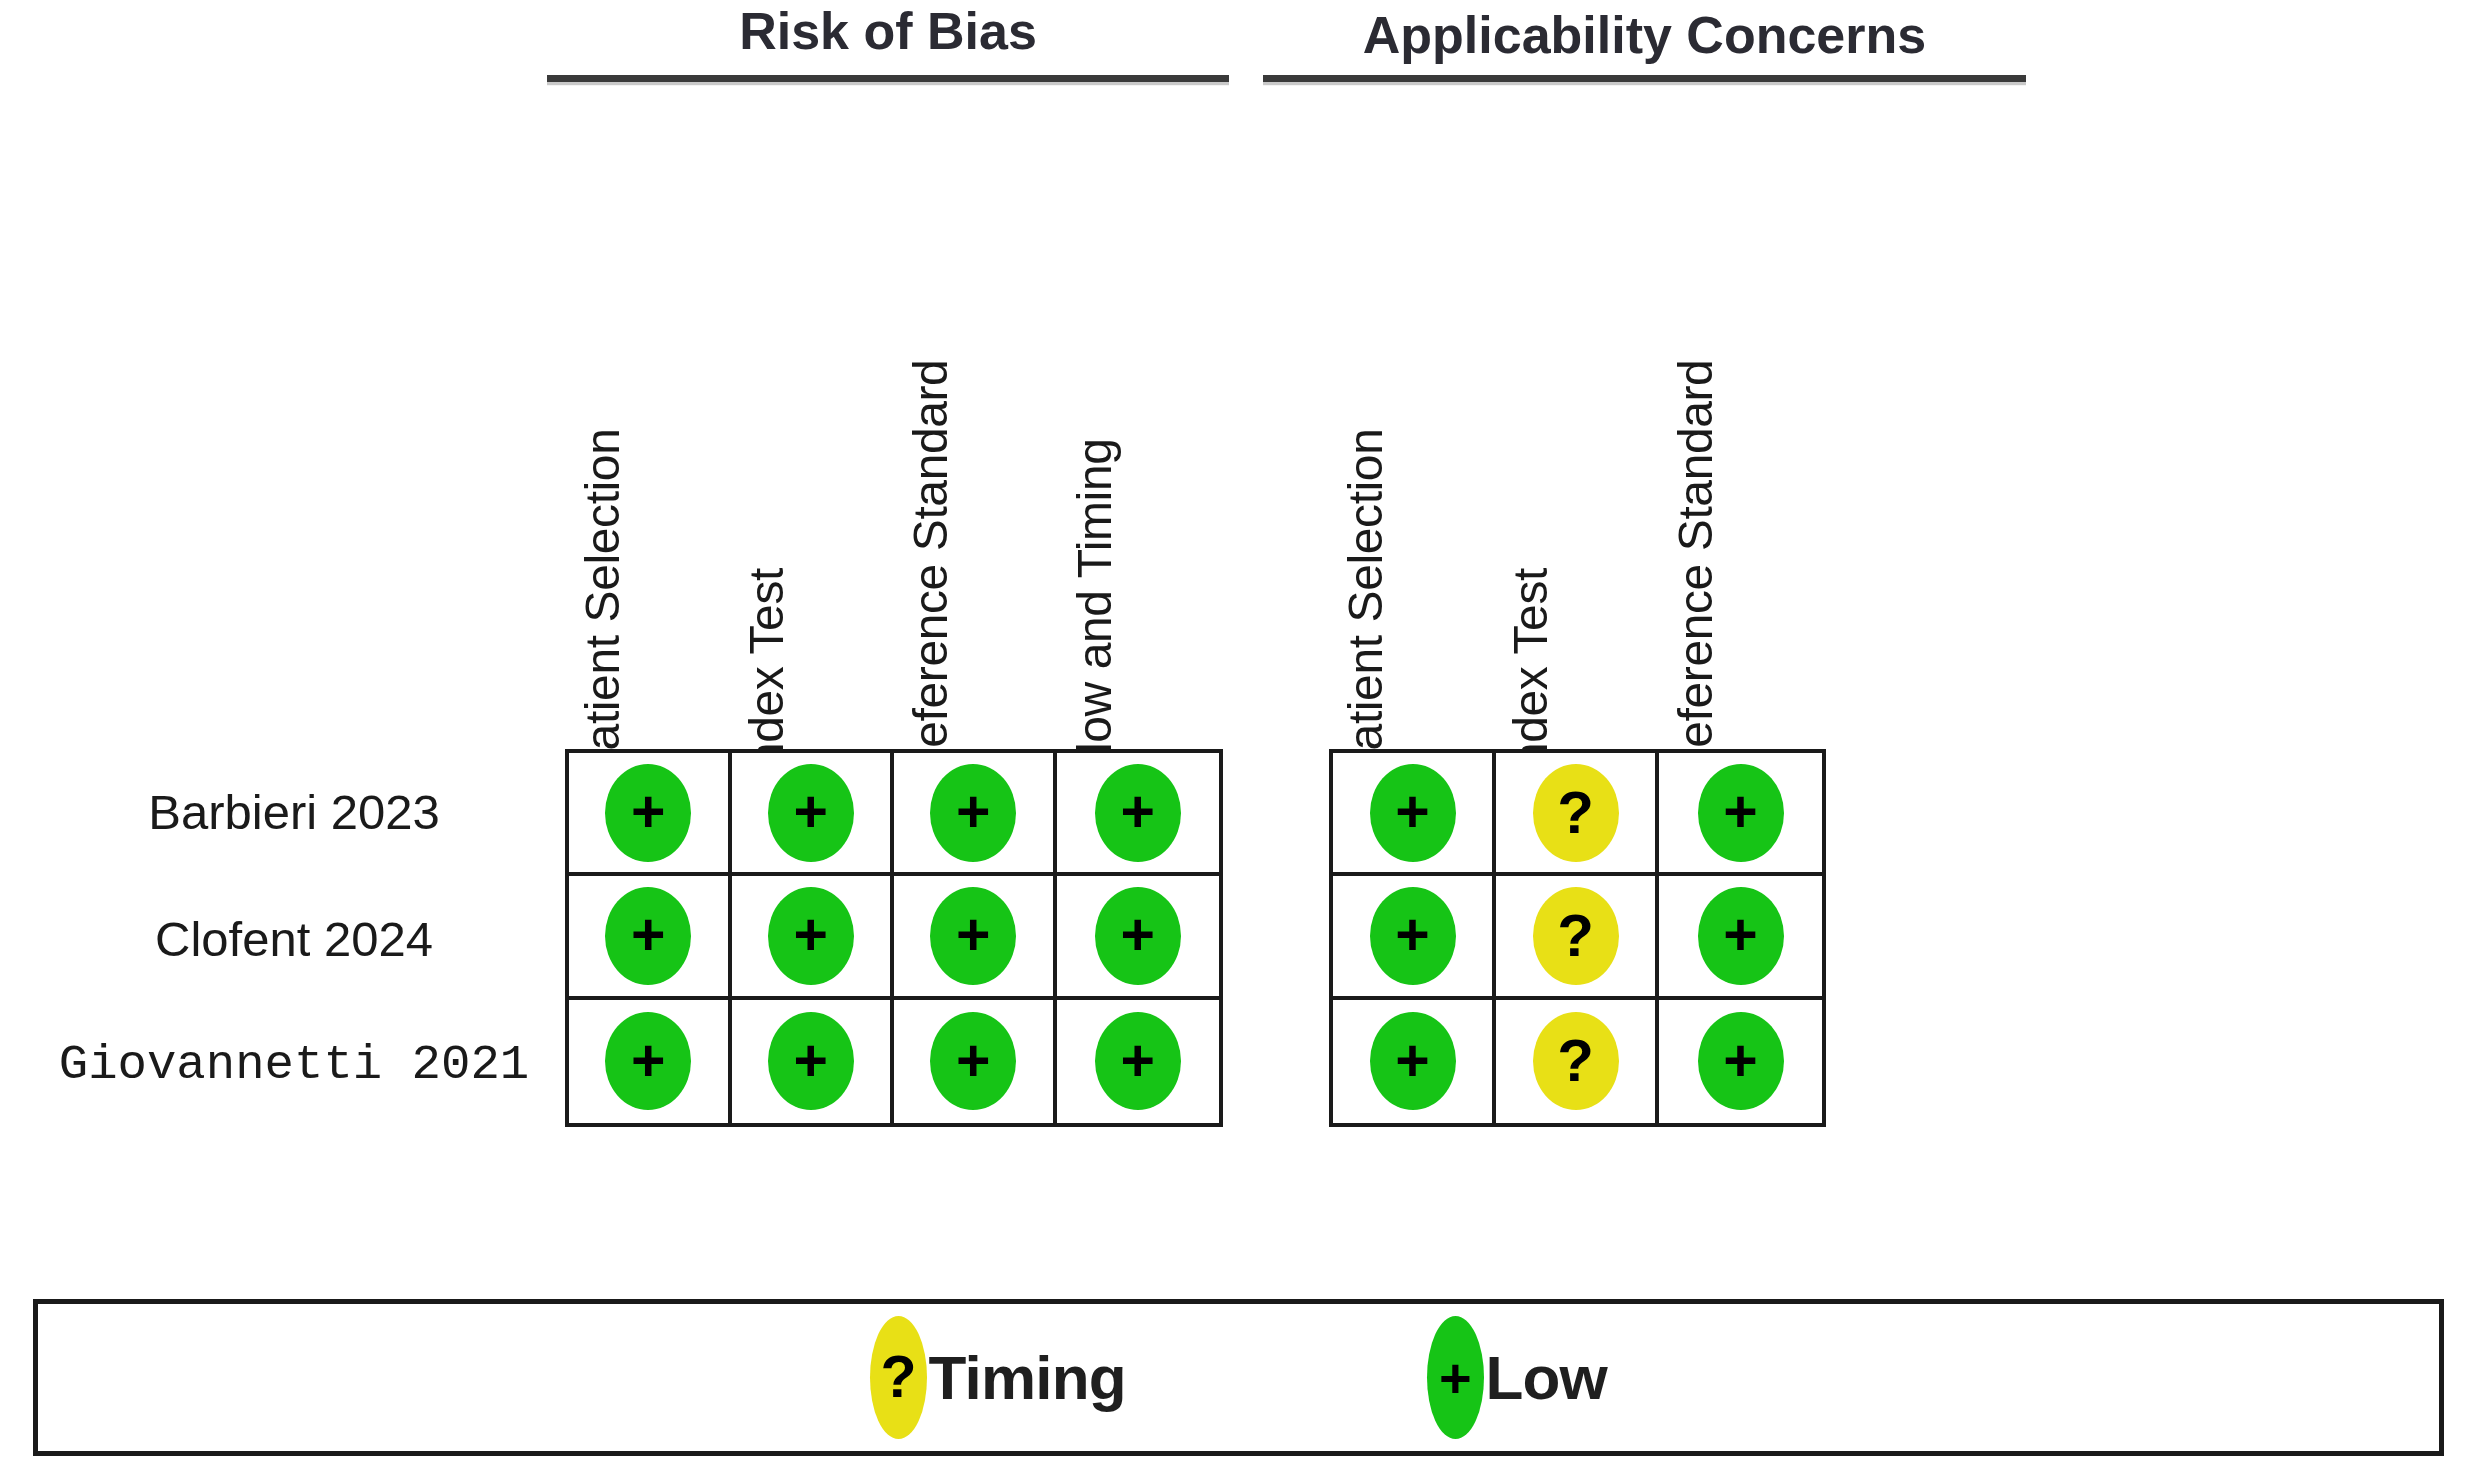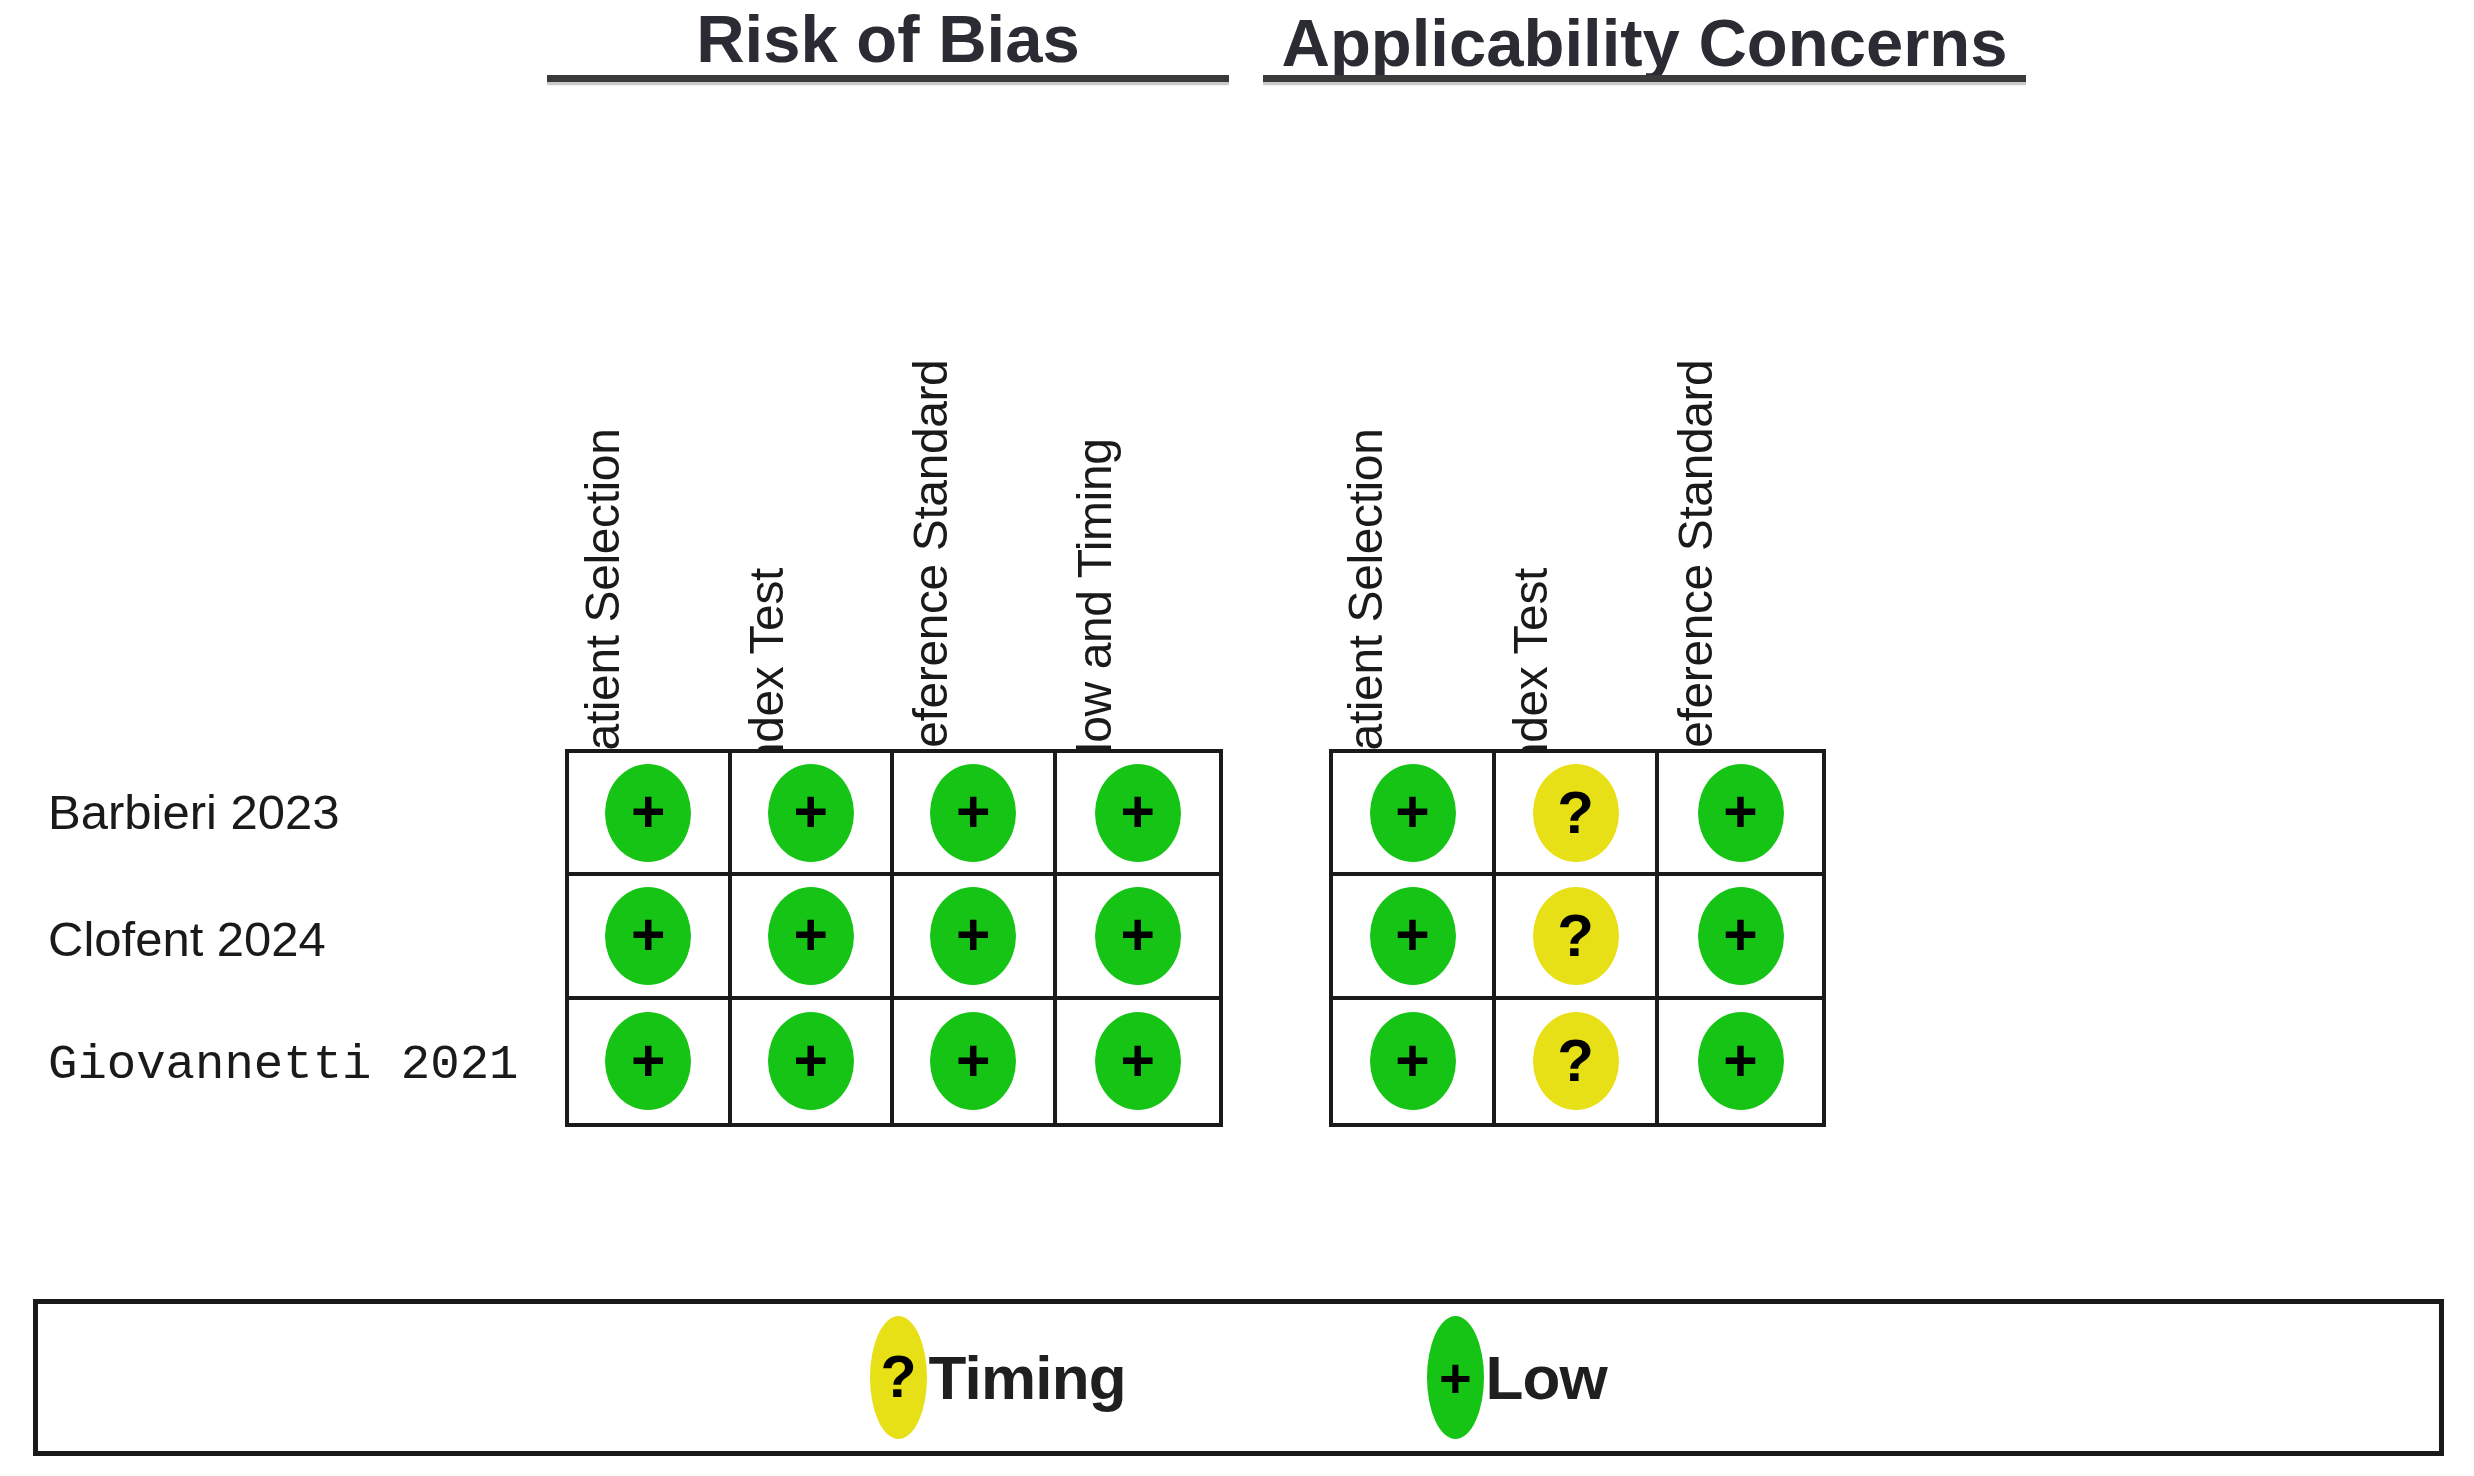--- a/index.html
+++ b/index.html
@@ -12,21 +12,21 @@
     width: 2475px;
     height: 1477px;
     background: #ffffff;
     font-family: "Liberation Sans", sans-serif;
     overflow: hidden;
   }
 
   
   .group-header {
     position: absolute;
-    font-size: 67px;
+    font-size: 52px;
     font-weight: 700;
     color: #2b2b33;
     letter-spacing: 0px;
     white-space: nowrap;
     text-align: center;
     line-height: 1;
   }
   .group-rule {
     position: absolute;
     height: 7.1px;
@@ -45,21 +45,21 @@
     line-height: 1;
     letter-spacing: -0.4px;
   }
 
   
   .row-label {
     position: absolute;
     font-size: 49px;
     color: #1a1a1a;
     white-space: nowrap;
-    text-align: left;
+    text-align: center;
     line-height: 1;
   }
 
   
   .matrix {
     position: absolute;
     border: 4.8px solid #1a1a1a;
     box-sizing: border-box;
     background: #ffffff;
     display: grid;

